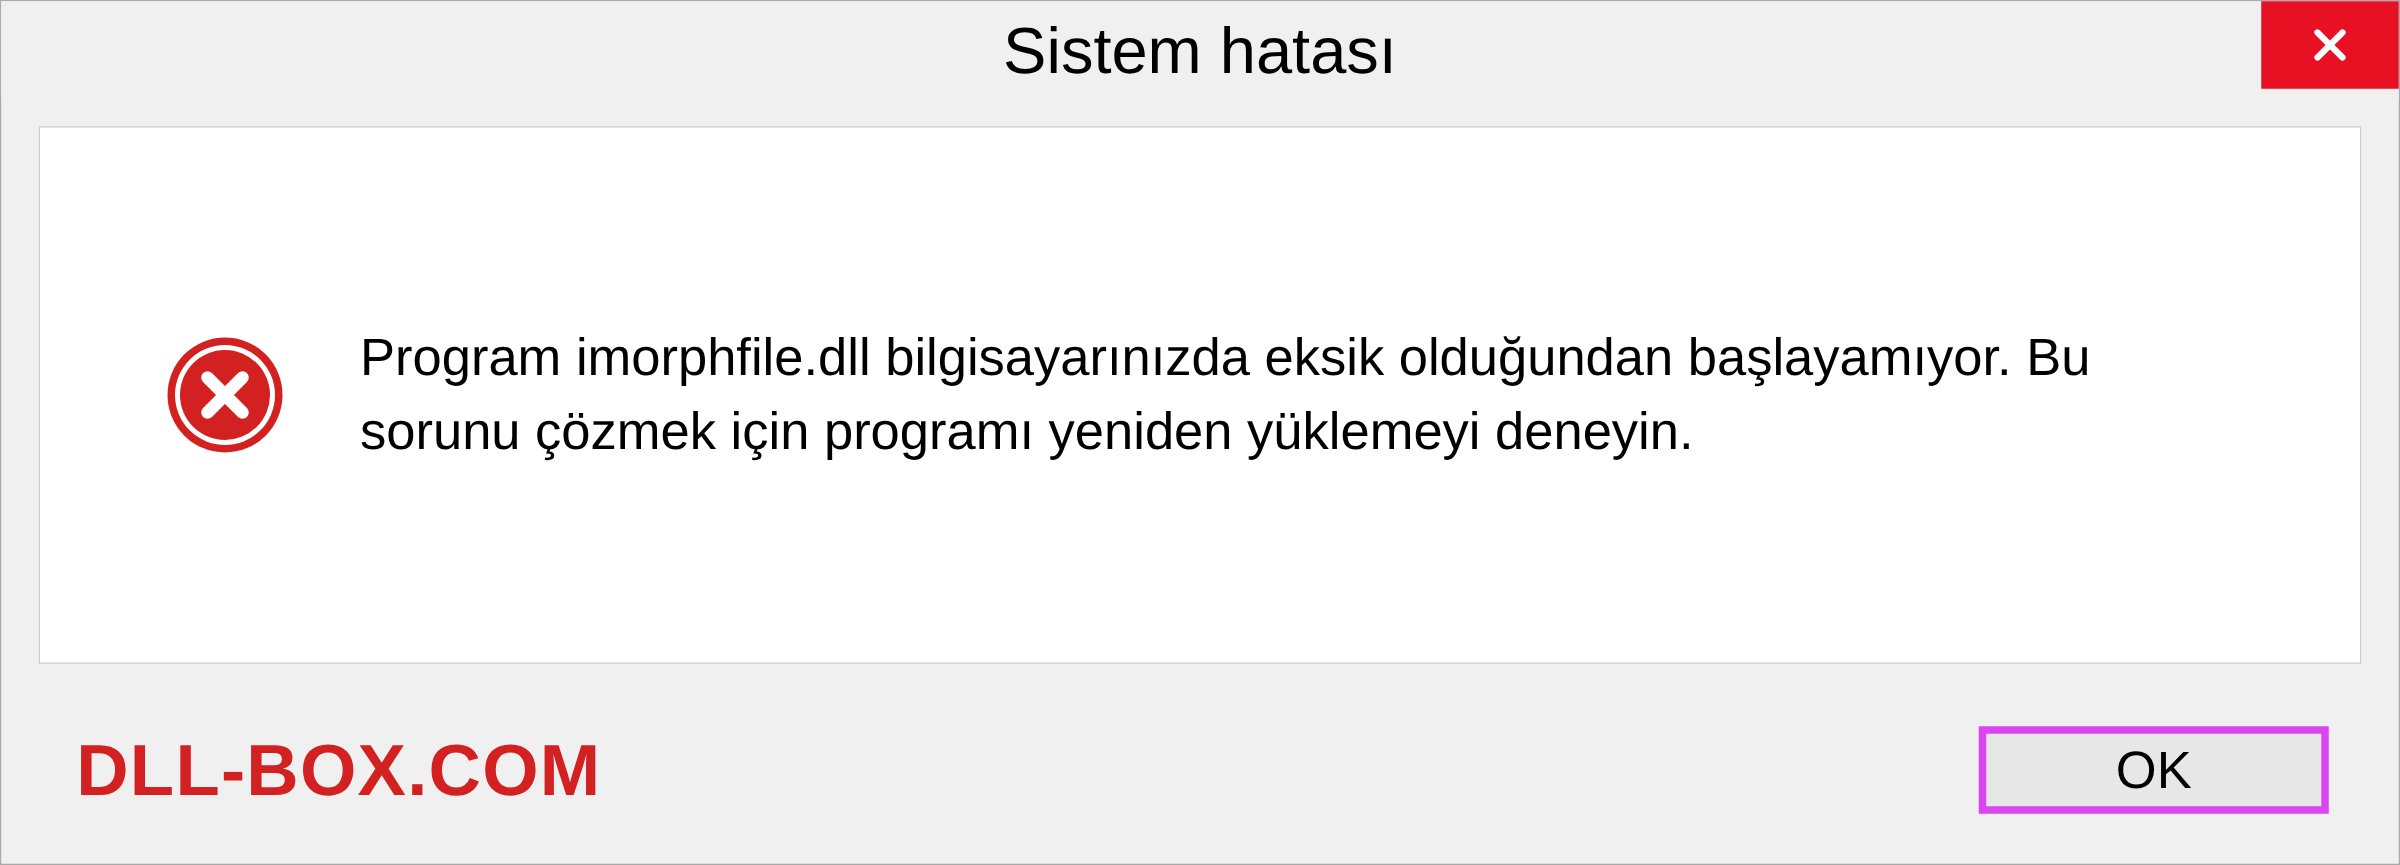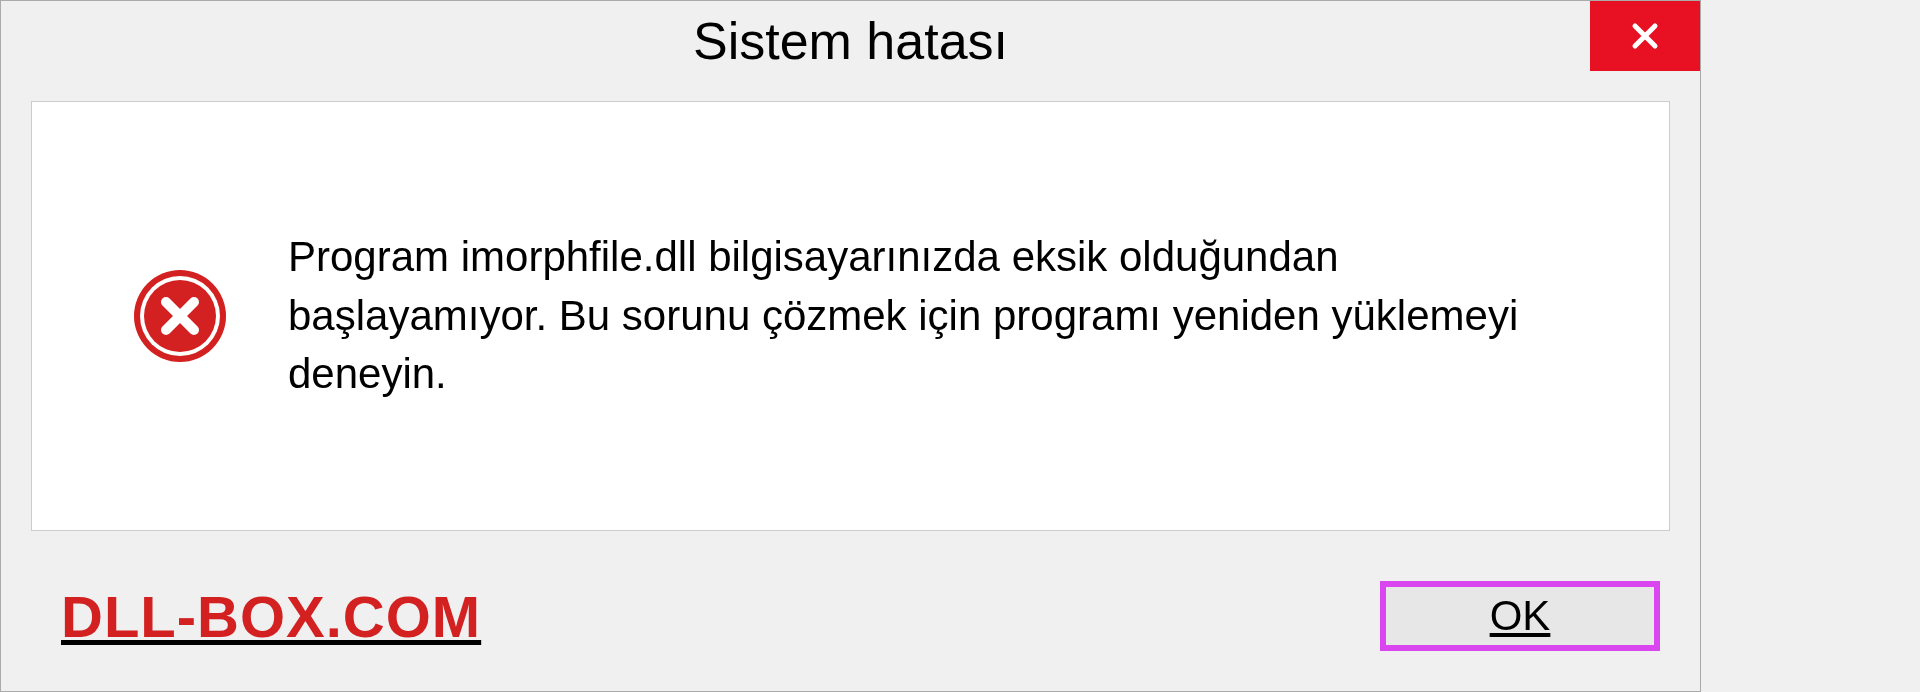--- a/index.html
+++ b/index.html
@@ -10,21 +10,21 @@
     
     body {
       width: 1920px;
       height: 692px;
       font-family: "Segoe UI", Tahoma, Arial, sans-serif;
       background: #f0f0f0;
       overflow: hidden;
     }
     
     .dialog {
-      width: 1701px;
+      width: 1920px;
       height: 692px;
       background: #f0f0f0;
       border: 1px solid #aaaaaa;
       display: flex;
       flex-direction: column;
     }
     
     .titlebar {
       height: 80px;
       display: flex;
@@ -85,22 +85,21 @@
       line-height: 1.4;
       color: #000000;
       font-weight: 400;
     }
     
     .footer {
       height: 130px;
       display: flex;
       align-items: center;
       justify-content: space-between;
-      padding: 0 40px 20px 60px;
-      text-decoration: underline;
+      padding: 0 56px 20px 60px;
     }
     
     .watermark {
       font-size: 58px;
       font-weight: 900;
       color: #d32020;
       letter-spacing: 1px;
       font-family: Arial, sans-serif;
     }
     

